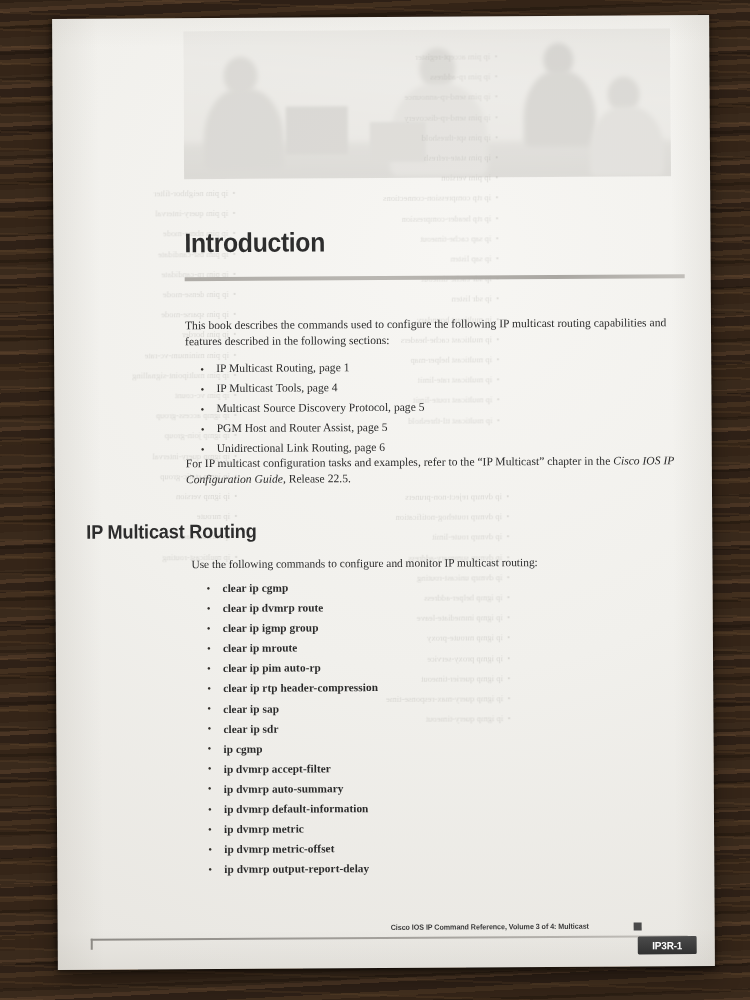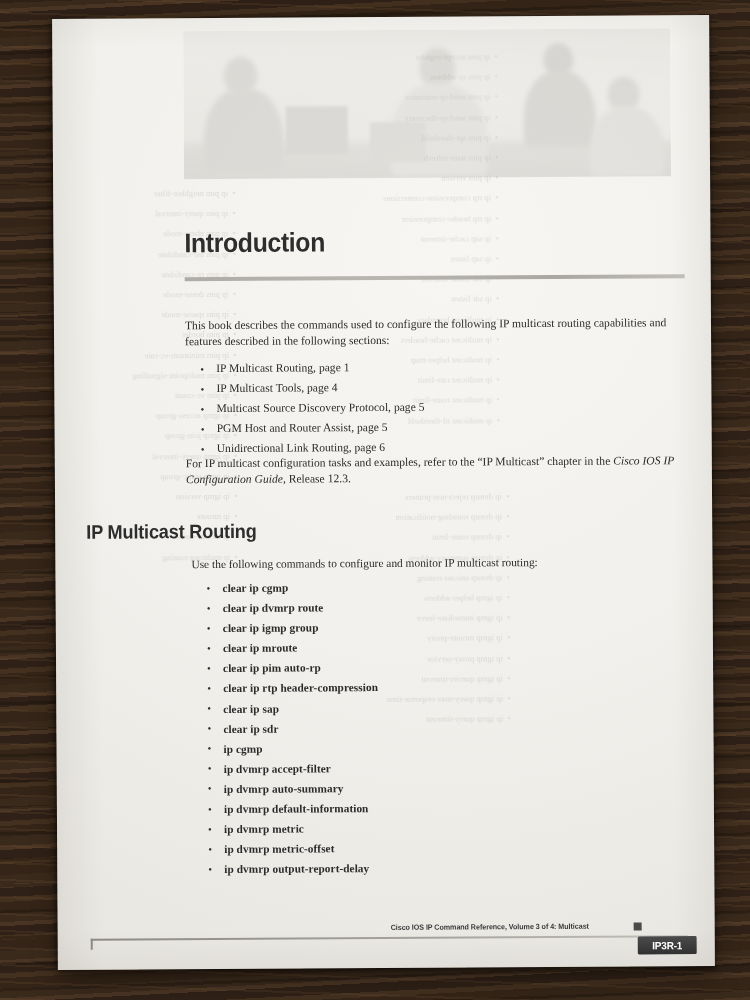--- a/index.html
+++ b/index.html
@@ -419,21 +419,21 @@
 
     <ul class="doc-list" id="section-list">
         <li>IP Multicast Routing, page 1</li>
         <li>IP Multicast Tools, page 4</li>
         <li>Multicast Source Discovery Protocol, page 5</li>
         <li>PGM Host and Router Assist, page 5</li>
         <li>Unidirectional Link Routing, page 6</li>
       </ul>
 
     <div class="body-text" id="intro-closing">
-      <span>For IP multicast configuration tasks and examples, refer to the “IP Multicast” chapter in the </span><i>Cisco IOS IP Configuration Guide</i><span>, Release 12.3.</span>
+      <span>For IP multicast configuration tasks and examples, refer to the “IP Multicast” chapter in the </span><i>Cisco IOS IP Configuration Guide</i><span>, Release 22.5.</span>
     </div>
 
     <div id="h2-ip-multicast-routing">IP Multicast Routing</div>
 
     <div class="body-text" id="routing-intro">Use the following commands to configure and monitor IP multicast routing:</div>
 
     <ul class="doc-list" id="command-list">
         <li>clear ip cgmp</li>
         <li>clear ip dvmrp route</li>
         <li>clear ip igmp group</li>

